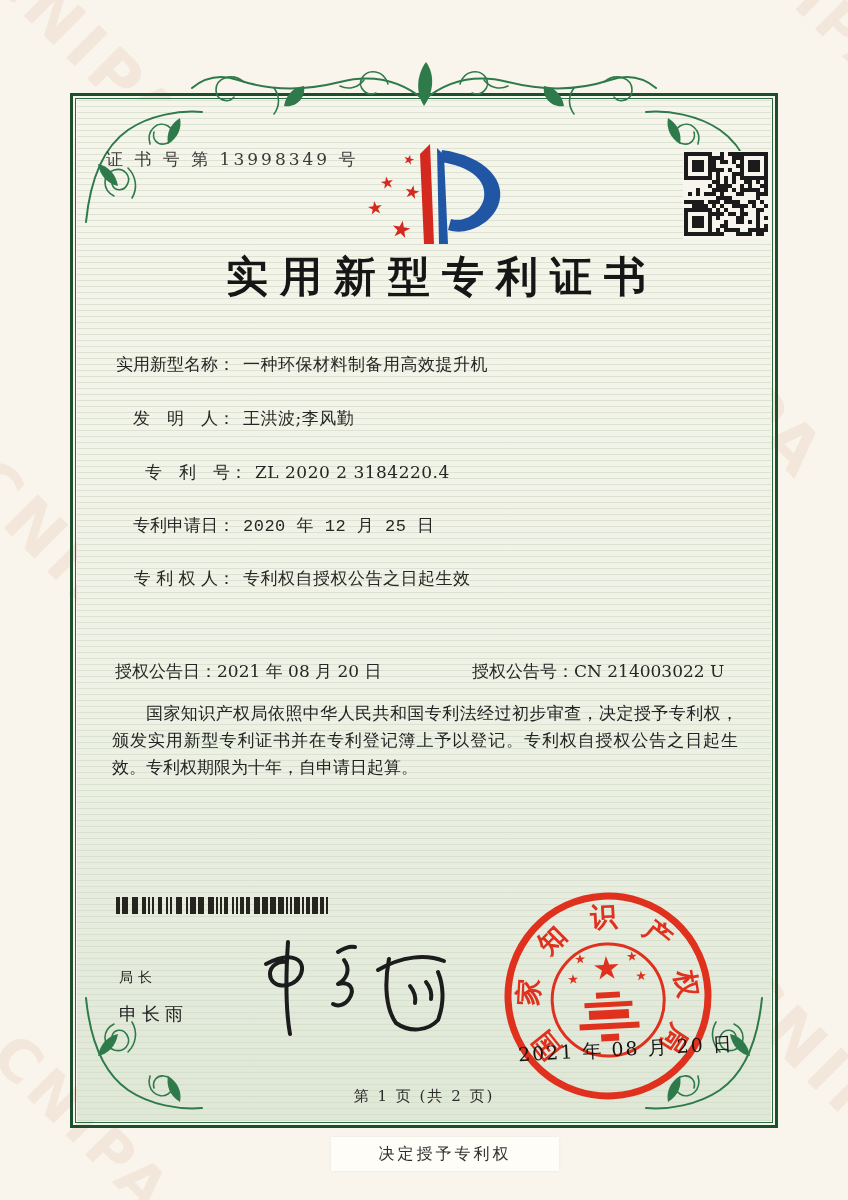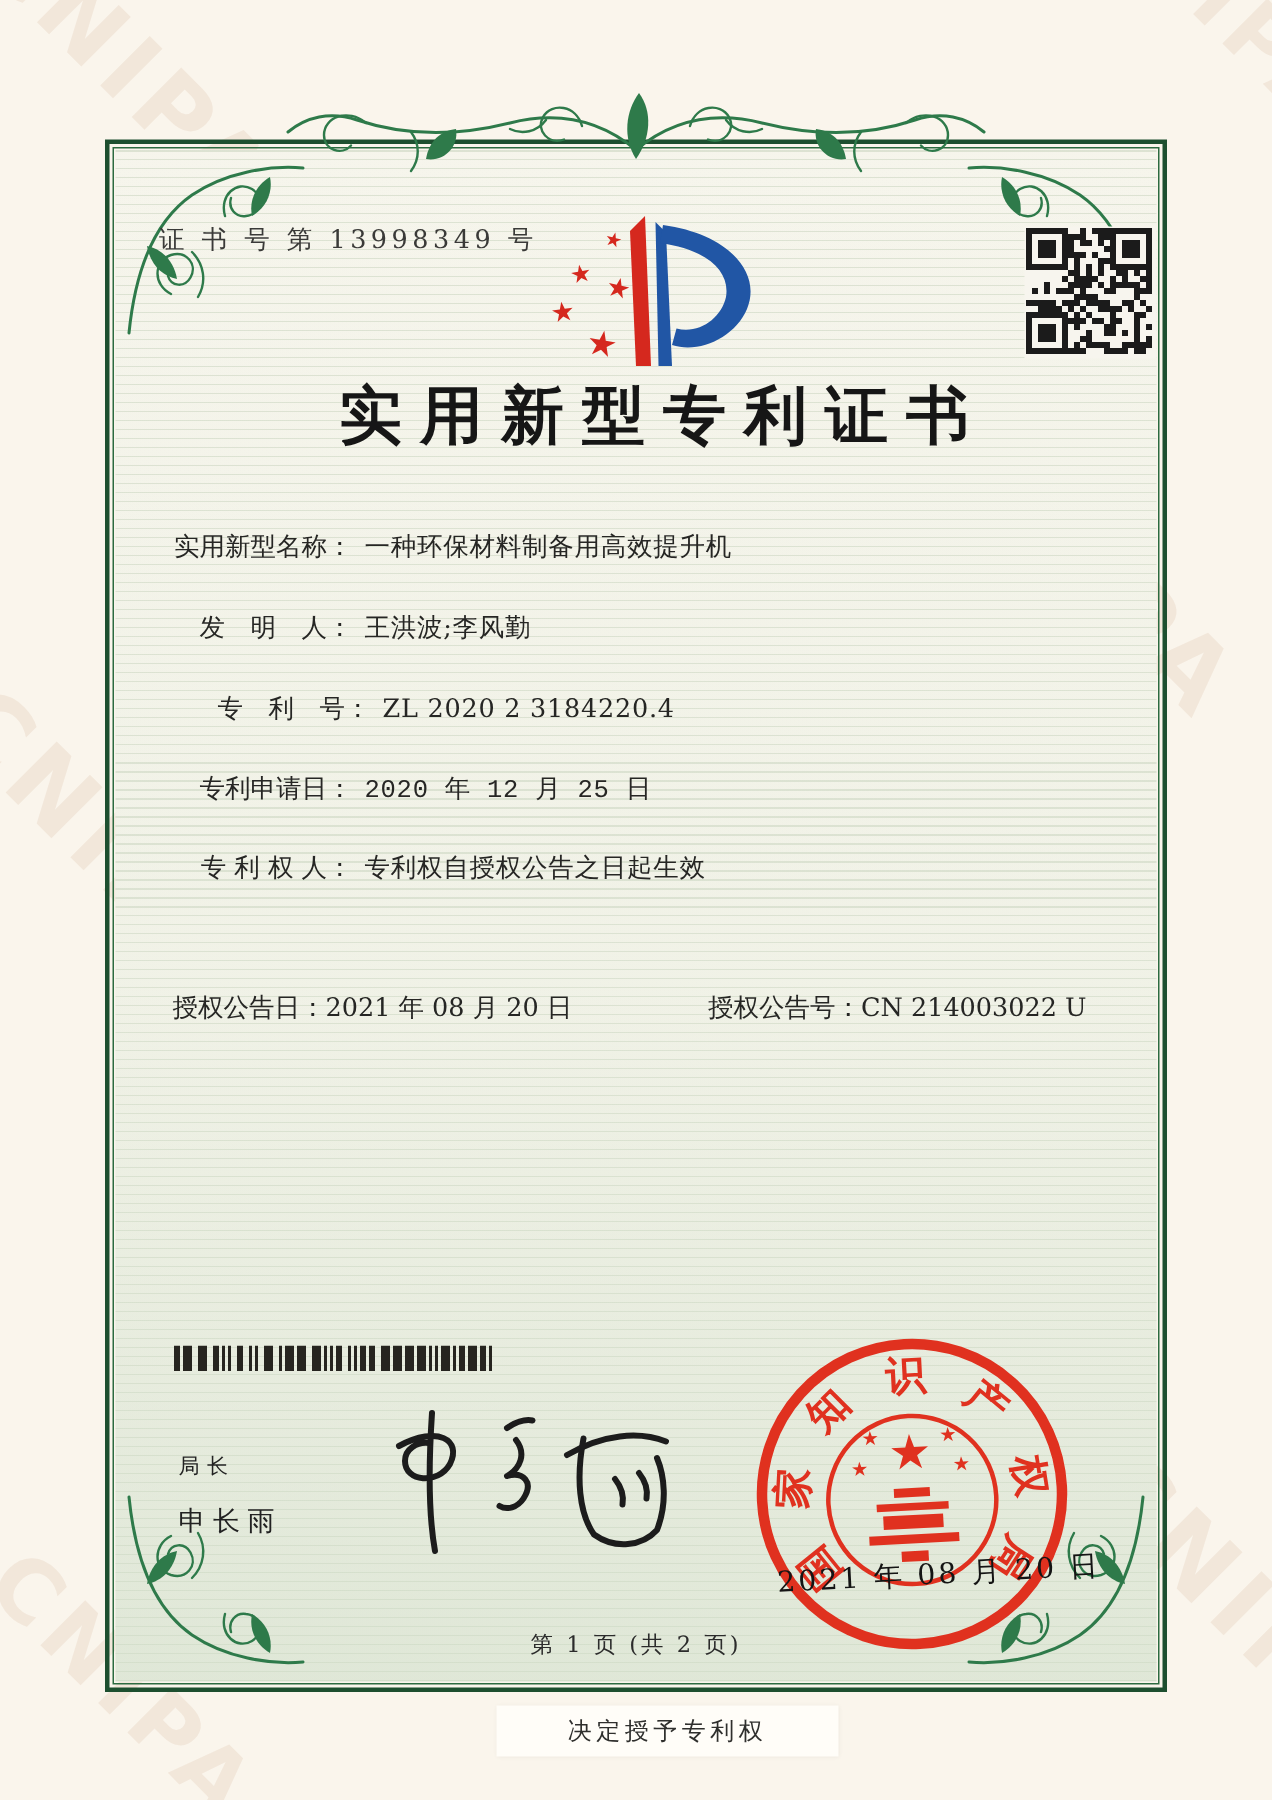--- a/index.html
+++ b/index.html
@@ -598,20 +598,21 @@
   <div class="frow" style="top:567px;">
     <span class="lab">专 利 权 人：</span><span class="val">专利权自授权公告之日起生效</span>
   </div>
 
   <div class="grant">
     <span class="g1"><span>授权公告日：</span><span>2021 年 08 月 20 日</span></span>
     <span class="g2"><span>授权公告号：</span><span>CN 214003022 U</span></span>
   </div>
 
   <div class="body-text">
+    <p>国家知识产权局依照中华人民共和国专利法经过初步审查，决定授予专利权，颁发实用新型专利证书并在专利登记簿上予以登记。专利权自授权公告之日起生效。专利权期限为十年，自申请日起算。</p>
   </div>
 
   <div class="barcode"><span style="display:inline-block;height:100%;width:4px;background:#26241f;margin-right:2px;vertical-align:top;"></span><span style="display:inline-block;height:100%;width:6px;background:#26241f;margin-right:4px;vertical-align:top;"></span><span style="display:inline-block;height:100%;width:6px;background:#26241f;margin-right:4px;vertical-align:top;"></span><span style="display:inline-block;height:100%;width:4px;background:#26241f;margin-right:2px;vertical-align:top;"></span><span style="display:inline-block;height:100%;width:2px;background:#26241f;margin-right:2px;vertical-align:top;"></span><span style="display:inline-block;height:100%;width:2px;background:#26241f;margin-right:4px;vertical-align:top;"></span><span style="display:inline-block;height:100%;width:4px;background:#26241f;margin-right:4px;vertical-align:top;"></span><span style="display:inline-block;height:100%;width:2px;background:#26241f;margin-right:2px;vertical-align:top;"></span><span style="display:inline-block;height:100%;width:2px;background:#26241f;margin-right:4px;vertical-align:top;"></span><span style="display:inline-block;height:100%;width:6px;background:#26241f;margin-right:4px;vertical-align:top;"></span><span style="display:inline-block;height:100%;width:2px;background:#26241f;margin-right:2px;vertical-align:top;"></span><span style="display:inline-block;height:100%;width:6px;background:#26241f;margin-right:2px;vertical-align:top;"></span><span style="display:inline-block;height:100%;width:6px;background:#26241f;margin-right:4px;vertical-align:top;"></span><span style="display:inline-block;height:100%;width:6px;background:#26241f;margin-right:2px;vertical-align:top;"></span><span style="display:inline-block;height:100%;width:2px;background:#26241f;margin-right:2px;vertical-align:top;"></span><span style="display:inline-block;height:100%;width:2px;background:#26241f;margin-right:2px;vertical-align:top;"></span><span style="display:inline-block;height:100%;width:4px;background:#26241f;margin-right:4px;vertical-align:top;"></span><span style="display:inline-block;height:100%;width:2px;background:#26241f;margin-right:2px;vertical-align:top;"></span><span style="display:inline-block;height:100%;width:2px;background:#26241f;margin-right:2px;vertical-align:top;"></span><span style="display:inline-block;height:100%;width:4px;background:#26241f;margin-right:2px;vertical-align:top;"></span><span style="display:inline-block;height:100%;width:4px;background:#26241f;margin-right:4px;vertical-align:top;"></span><span style="display:inline-block;height:100%;width:6px;background:#26241f;margin-right:2px;vertical-align:top;"></span><span style="display:inline-block;height:100%;width:6px;background:#26241f;margin-right:2px;vertical-align:top;"></span><span style="display:inline-block;height:100%;width:6px;background:#26241f;margin-right:2px;vertical-align:top;"></span><span style="display:inline-block;height:100%;width:6px;background:#26241f;margin-right:2px;vertical-align:top;"></span><span style="display:inline-block;height:100%;width:2px;background:#26241f;margin-right:2px;vertical-align:top;"></span><span style="display:inline-block;height:100%;width:2px;background:#26241f;margin-right:2px;vertical-align:top;"></span><span style="display:inline-block;height:100%;width:6px;background:#26241f;margin-right:2px;vertical-align:top;"></span><span style="display:inline-block;height:100%;width:2px;background:#26241f;margin-right:2px;vertical-align:top;"></span><span style="display:inline-block;height:100%;width:4px;background:#26241f;margin-right:2px;vertical-align:top;"></span><span style="display:inline-block;height:100%;width:6px;background:#26241f;margin-right:2px;vertical-align:top;"></span><span style="display:inline-block;height:100%;width:4px;background:#26241f;margin-right:2px;vertical-align:top;"></span><span style="display:inline-block;height:100%;width:2px;background:#26241f;margin-right:2px;vertical-align:top;"></span></div>
 
   <div class="director-title">局长</div>
   <div class="director-name">申长雨</div>
 
   <svg class="signature" width="230" height="108" viewBox="0 0 230 108">
     <g stroke="#1c1c1c" fill="none" stroke-width="4" stroke-linecap="round" stroke-linejoin="round">
       <path d="M62,8 C60,38 59,72 64,100"></path>

